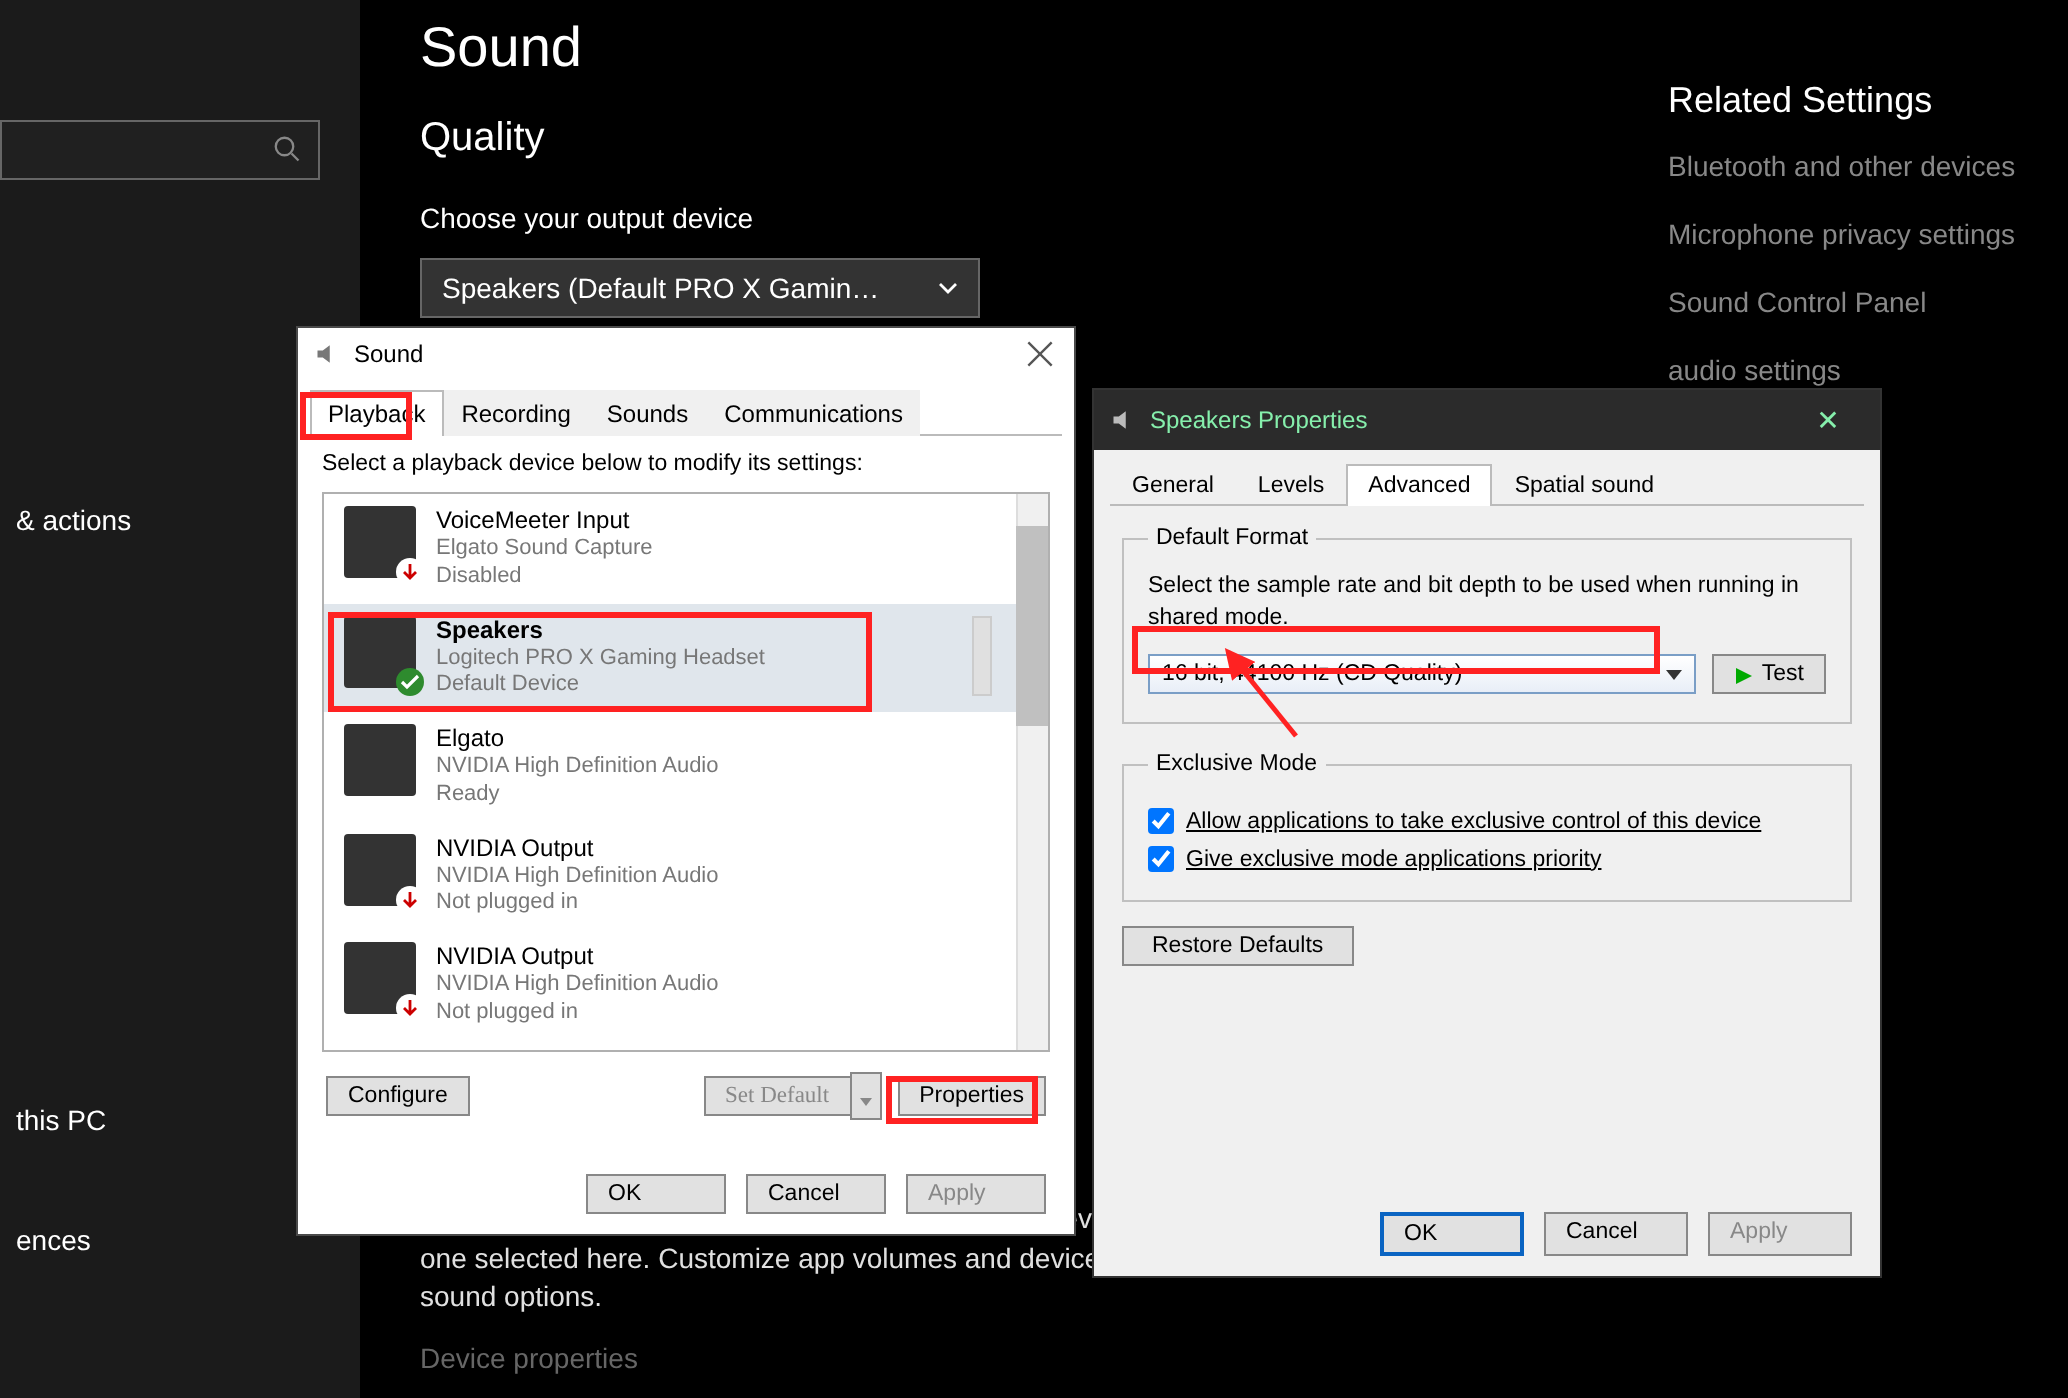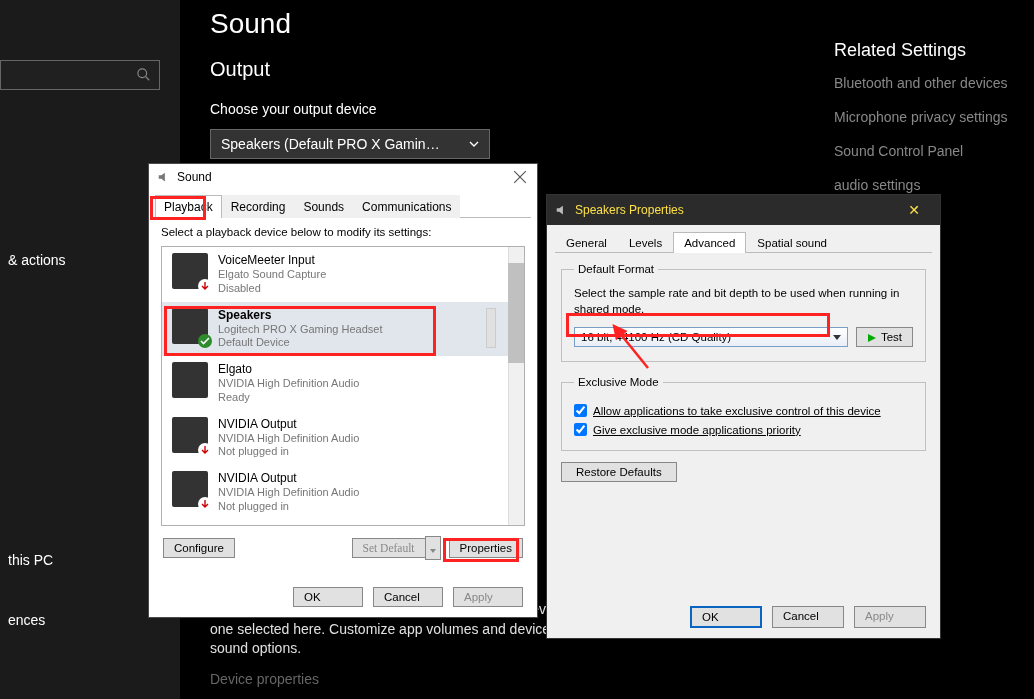--- a/index.html
+++ b/index.html
@@ -73,21 +73,21 @@
   .dropdown-btn { display:inline-flex; align-items:center;font-family:Liberation Serif, serif; }
   .dropdown-arrow { border:1px solid #888; padding:5px 4px 3px; background:#e1e1e1; margin-left:-1px; }
 
   .dlg-btn-row { position:absolute; bottom:10px; right:14px; display:flex; gap:10px; }
 
   
   .props-win {
     position:absolute; left:546px; top:194px; width:395px; height:445px;
     background:#f0f0f0; border:1px solid #333; color:#000; font-size:12px;
   }
-  .props-titlebar { background:#2b2b2b; color:#fde047; height:30px; display:flex; align-items:center; padding:0 8px; }
+  .props-titlebar { background:#2b2b2b; color:#86efac; height:30px; display:flex; align-items:center; padding:0 8px; }
   .props-titlebar svg.speaker { width:14px; height:14px; margin-right:6px; }
   .props-close { margin-left:auto; width:36px; text-align:center; font-size:14px; }
 
   .props-tabs { display:flex; border-bottom:1px solid #bbb; margin:6px 8px 0; }
   .props-tab { padding:4px 10px; border:1px solid transparent; border-bottom:none; font-size:11.5px; position:relative; top:1px; }
   .props-tab.active { border-color:#bbb; background:#fff; }
 
   .props-body { margin:10px 14px; }
   fieldset { border:1px solid #c0c0c0; padding:10px 12px 14px; margin-bottom:14px; }
   legend { font-size:11.5px; padding:0 4px; }
@@ -129,21 +129,21 @@
     <div class="sidebar-items">
       <div class="sidebar-item">&amp; actions</div>
       <div class="sidebar-item" style="margin-top:260px">this PC</div>
       <div class="sidebar-item" style="margin-top:20px">ences</div>
     </div>
   </div>
 
   <div class="settings-main">
     <div class="main-content">
       <div class="page-title">Sound</div>
-      <div class="section-h">Output</div>
+      <div class="section-h">Quality</div>
       <div class="subtext">Choose your output device</div>
       <div class="bg-select">
         <span>Speakers (Default PRO X Gamin…</span>
         <svg viewBox="0 0 10 10">
             <path d="M1 3 L5 7 L9 3" stroke="#fff" stroke-width="1.4" fill="none"></path>
           </svg>
       </div>
       <div class="app-paragraph">Certain apps may be set up to use different sound devices than the one selected here. Customize app volumes and devices in advanced sound options.</div>
       <div class="device-props-link">Device properties</div>
     </div>

